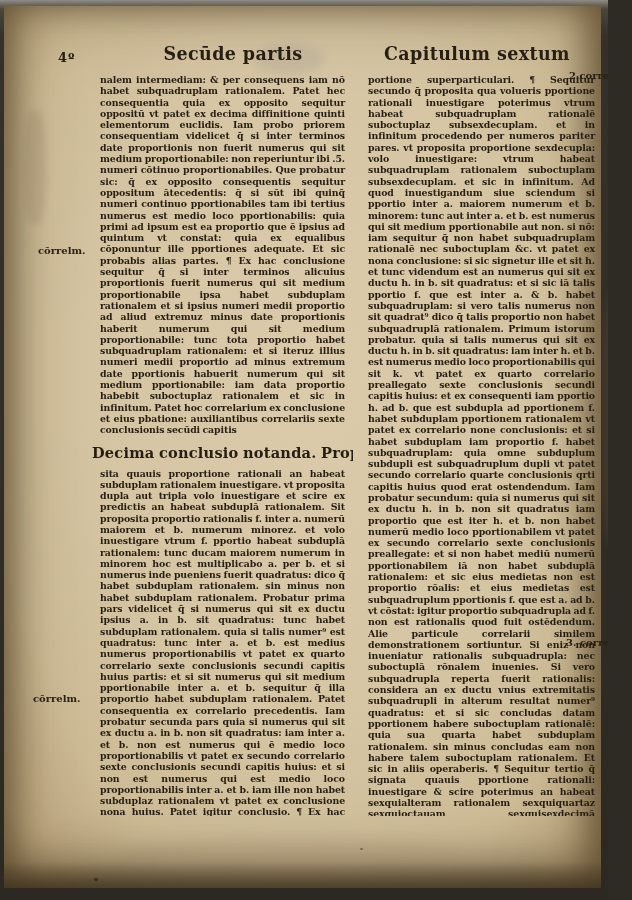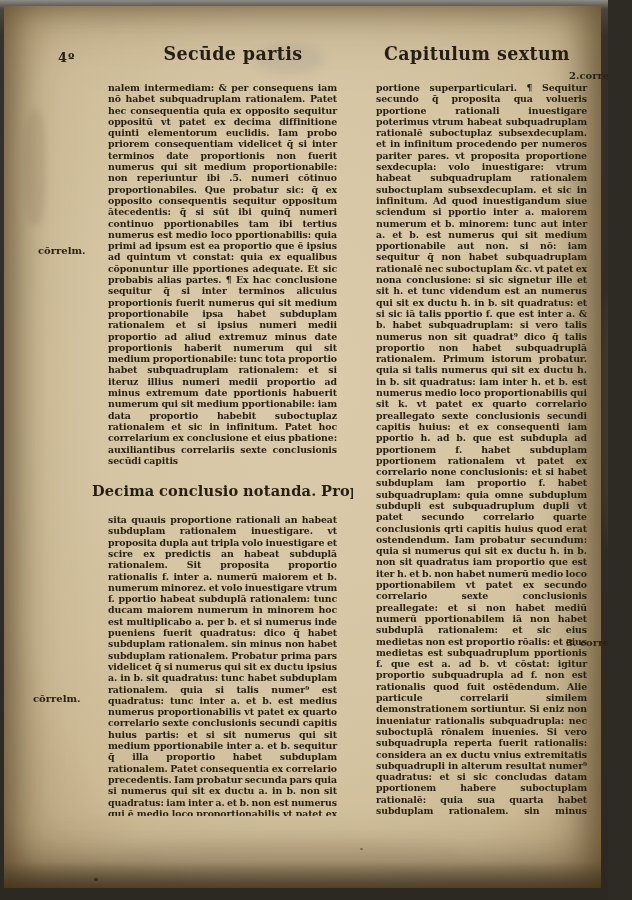--- a/index.html
+++ b/index.html
@@ -21,21 +21,21 @@
   .runhead{position:absolute;top:44px;font-size:17.5px;font-weight:bold;letter-spacing:.4px;
     text-align:center;white-space:nowrap;transform:scaleY(1.08);}
   .runhead.left{left:148px;width:170px;}
   .runhead.right{left:382px;width:190px;}
   .col{
     position:absolute;top:66px;height:750px;overflow:hidden;
     font-size:9.4px;line-height:11.3px;font-weight:bold;
     text-align:justify;word-spacing:-0.8px;letter-spacing:-0.1px;
     color:#261e12;
   }
-  .col p{margin:16px;padding:0;}
+  .col p{margin:8px;padding:0;}
   .col .heading{font-size:14.6px;line-height:16px;letter-spacing:.2px;white-space:nowrap;
     transform:scaleY(1.05);transform-origin:left top;margin:1px 0 1px 0;}
   .col-left{left:92px;width:261px;}
   .col-right{left:360px;width:243px;}
   .margin-note{position:absolute;font-size:10px;font-weight:bold;white-space:nowrap;color:#2a2115;}
   .note-l1{left:38px;top:245px;}
   .note-l2{left:33px;top:693px;}
   .note-r1{left:569px;top:70px;}
   .note-r2{left:566px;top:616px;margin-top:21px;}
   

